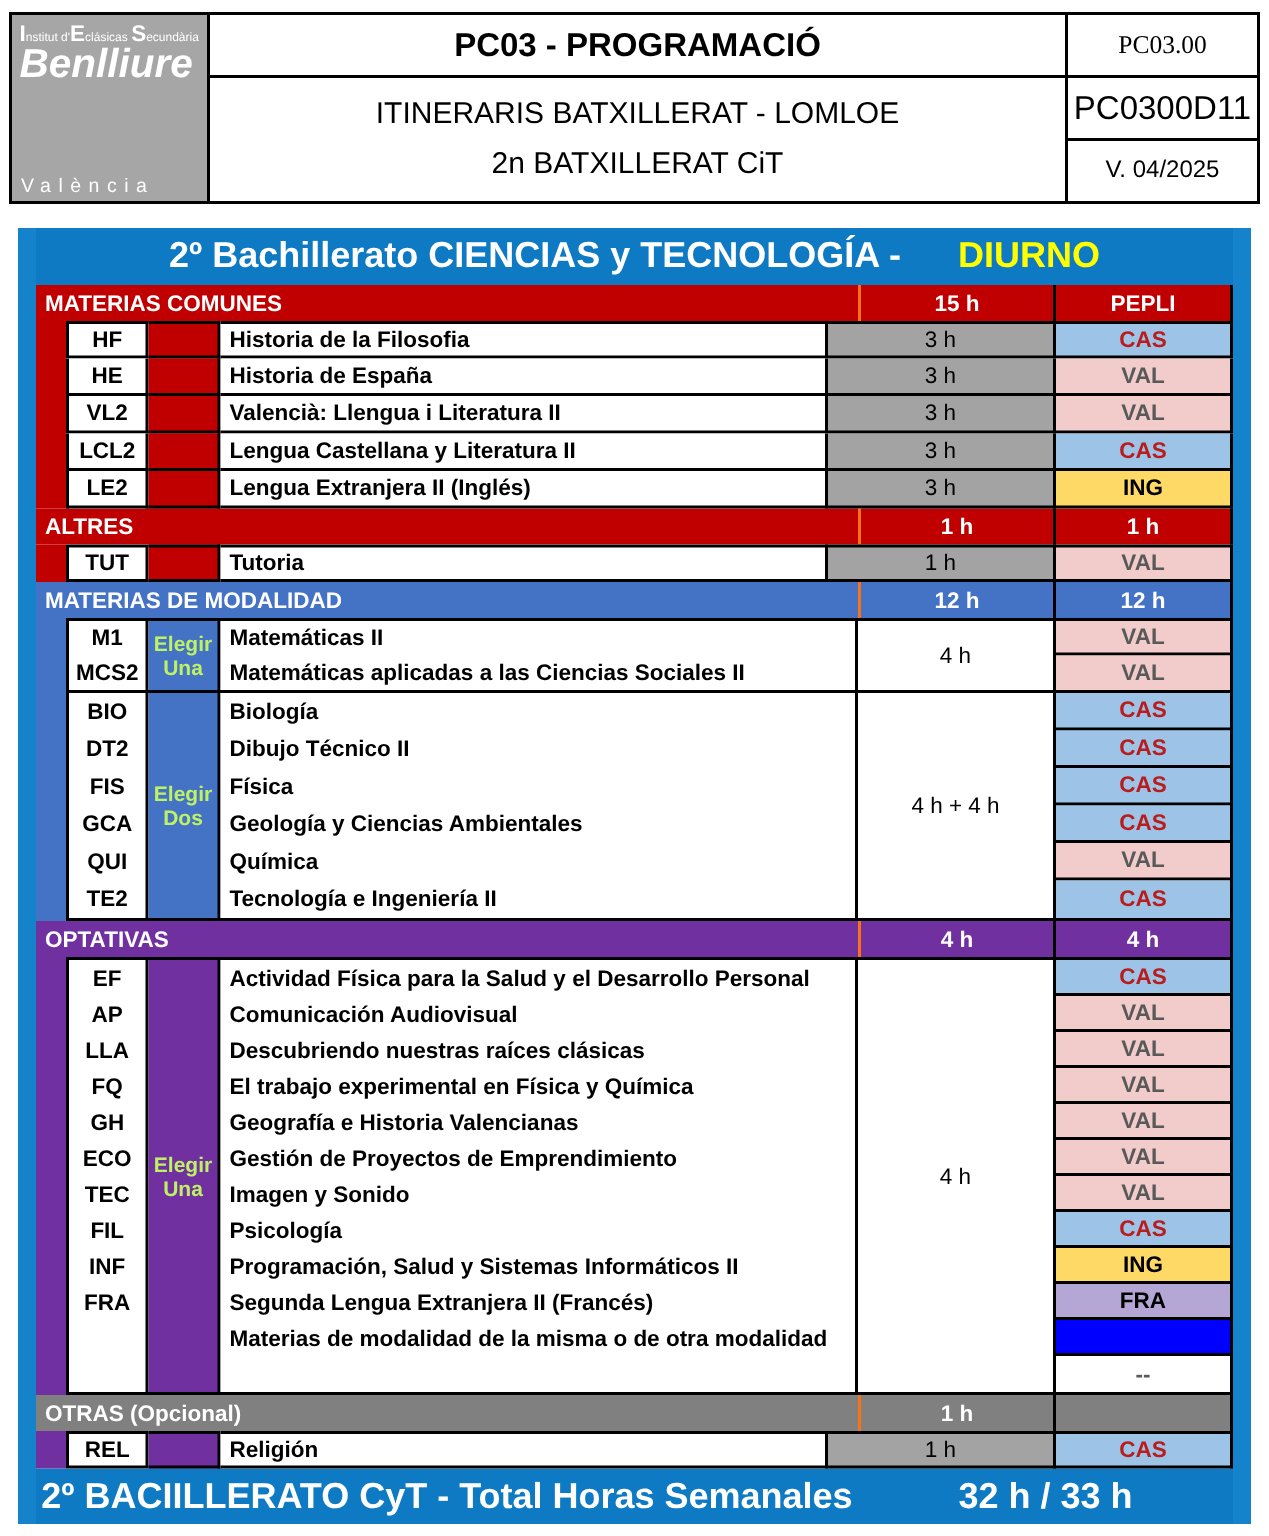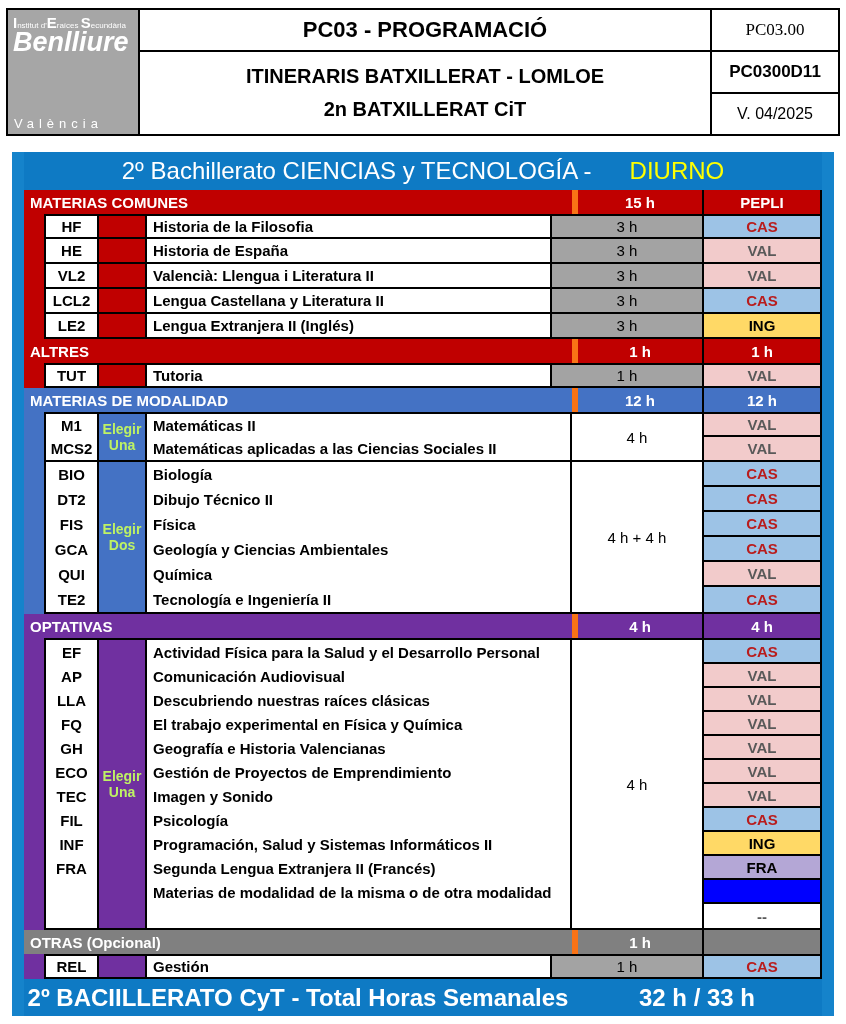--- a/index.html
+++ b/index.html
@@ -28,53 +28,53 @@
     font-size:22px; font-weight:bold;
   }
   .hdr-code {
     width:128px; border:2px solid #000; border-left:none;
     display:flex; align-items:center; justify-content:center; font-size:17px;font-family:Liberation Serif, serif;
   }
   .hdr-row2 { flex:1; display:flex; }
   .hdr-sub {
     flex:1; border:2px solid #000; border-left:none; border-top:none;
     display:flex; flex-direction:column; align-items:center; justify-content:space-evenly;
-    font-size:20px; font-weight:bold; padding:4px 0;
+    font-size:20px; font-weight:normal; padding:4px 0;
   }
   .hdr-codes { width:128px; display:flex; flex-direction:column; }
   .hdr-doccode {
     height:42px; border:2px solid #000; border-left:none; border-top:none;
-    display:flex; align-items:center; justify-content:center; font-size:17px; font-weight:bold;
+    display:flex; align-items:center; justify-content:center; font-size:22px; font-weight:normal;
   }
   .hdr-version {
     flex:1; border:2px solid #000; border-left:none; border-top:none;
     display:flex; align-items:center; justify-content:center; font-size:16px;
   }
 
   
   .main-table {
     margin:0 12px; border:12px solid #1583cb; border-top:none; border-bottom:none;
     background:#fff;
   }
   .title-bar {
     height:38px; background:#0e7ac4; color:#fff;
     display:flex; align-items:center; justify-content:center;
-    font-size:24px; font-weight:normal;gap:28px;
+    font-size:24px; font-weight:bold;gap:28px;
   }
   .title-bar .diurno { color:#ffff00; margin-left:10px; }
 
   .red-bg    { background:#c00000; }
   .blue-bg   { background:#4472c4; }
   .purple-bg { background:#7030a0; }
   .gray-bg   { background:#808080; }
 
   .sec-header { height:24px; display:flex; color:#fff; font-weight:bold; font-size:15px; }
   .sh-label { flex:1; display:flex; align-items:center; padding-left:6px; }
   .sh-hours { width:132px; display:flex; align-items:center; justify-content:center;
-              border-left:6px solid #f97316; border-right:2px solid #000; }
+              border-left:2px solid #f97316; border-right:2px solid #000; }
   .sh-pepli { width:118px; display:flex; align-items:center; justify-content:center;
               border-right:2px solid #000; }
 
   .section { display:flex; }
   .lstrip { width:20px; }
   .sec-body { flex:1; display:flex; flex-direction:column; }
 
   
   .row { display:flex; height:25px; }
   .sec-body .row:first-child .cell { border-top:2px solid #000; }
@@ -129,21 +129,21 @@
   .f-label { width:548px; text-align:center; }
   .f-value { flex:1; text-align:center; }
 </style>
 </head>
 <body>
 
 <div class="page">
 
   <div class="doc-header">
     <div class="logo">
-      <div class="logo-top"><span class="big">I</span><span>nstitut d'</span><span class="big">E</span><span>raíces </span><span class="big">S</span><span>ecundària</span></div>
+      <div class="logo-top"><span class="big">I</span><span>nstitut d'</span><span class="big">E</span><span>clásicas </span><span class="big">S</span><span>ecundària</span></div>
       <div class="logo-name">Benlliure</div>
       <div class="logo-city">València</div>
     </div>
     <div class="hdr-main">
       <div class="hdr-row1">
         <div class="hdr-title">PC03 - PROGRAMACIÓ</div>
         <div class="hdr-code">PC03.00</div>
       </div>
       <div class="hdr-row2">
         <div class="hdr-sub">
@@ -354,21 +354,21 @@
       <div class="sh-label">OTRAS (Opcional)</div>
       <div class="sh-hours">1 h</div>
       <div class="sh-pepli pepli-gray"></div>
     </div>
     <div class="section">
       <div class="lstrip purple-bg"></div>
       <div class="sec-body">
         <div class="row">
           <div class="cell c-code">REL</div>
           <div class="cell c-elegir purple-bg"></div>
-          <div class="cell c-subject">Gestión</div>
+          <div class="cell c-subject">Religión</div>
           <div class="cell c-hours">1 h</div>
           <div class="cell c-pepli pepli-cas">CAS</div>
         </div>
       </div>
     </div>
 
     <div class="footer-bar">
       <div class="f-label">2º BACIILLERATO CyT - Total Horas Semanales</div>
       <div class="f-value">32 h / 33 h</div>
     </div>

